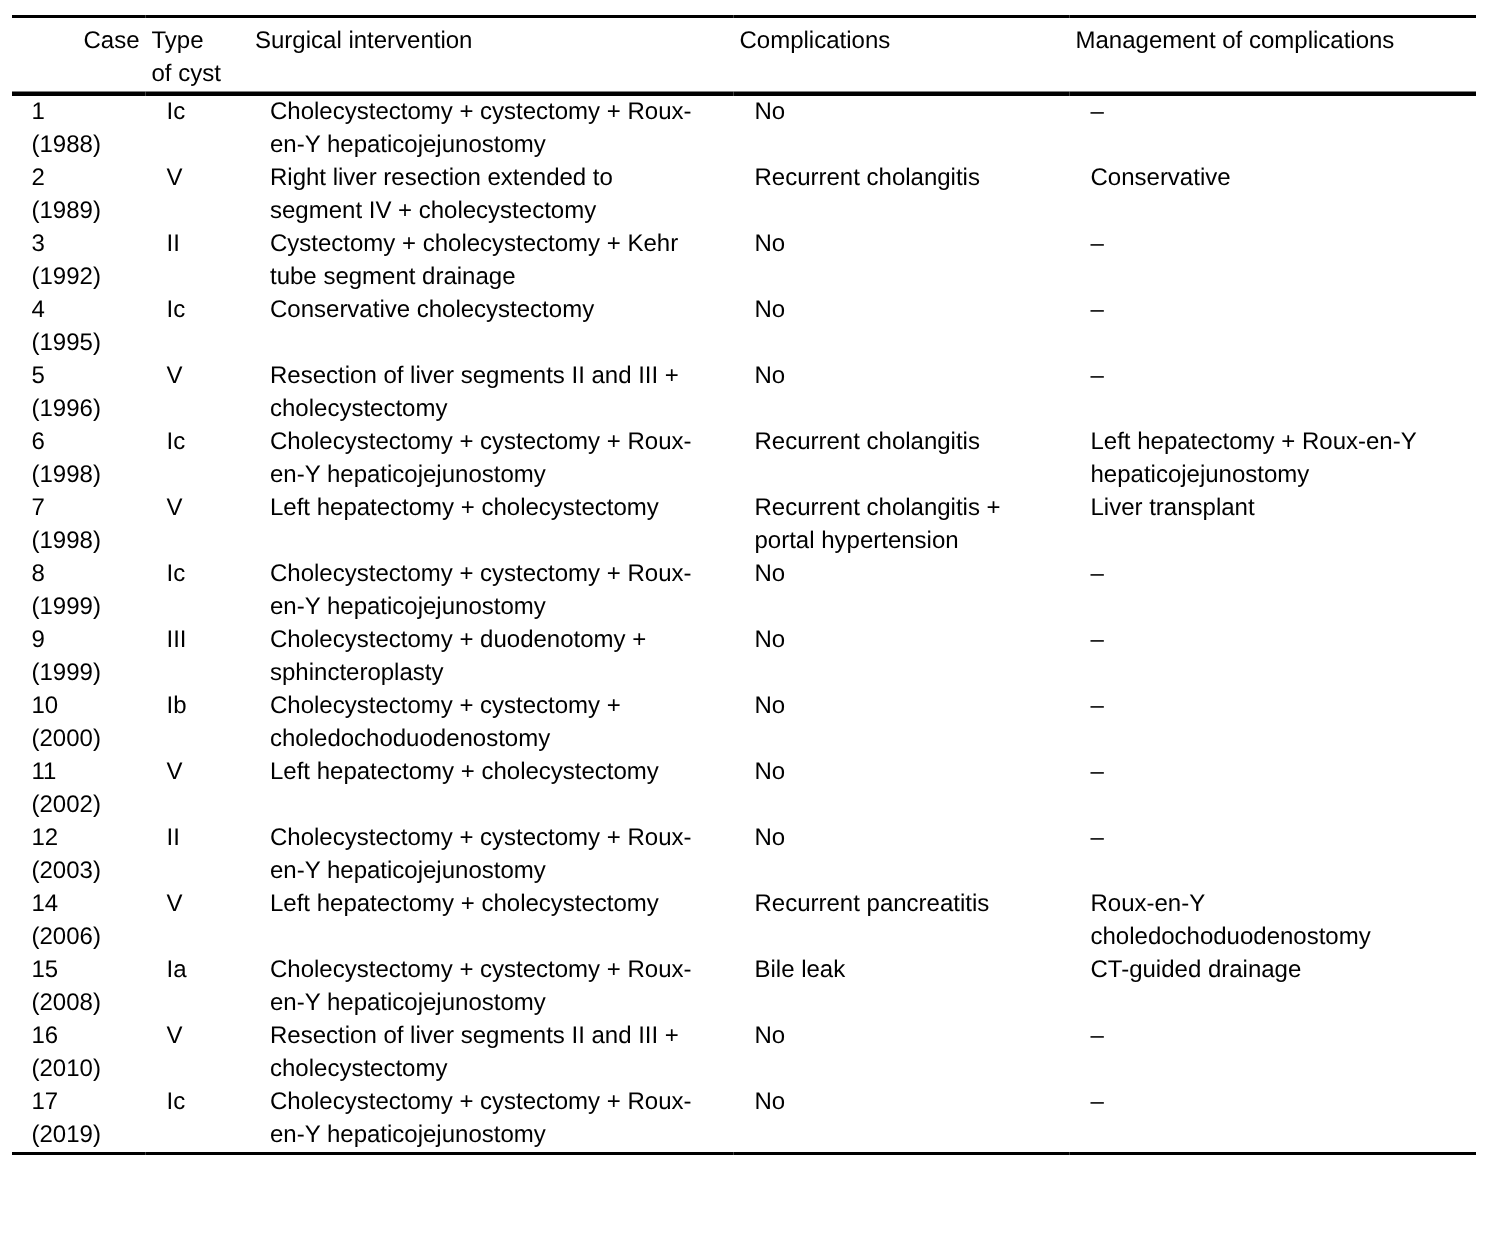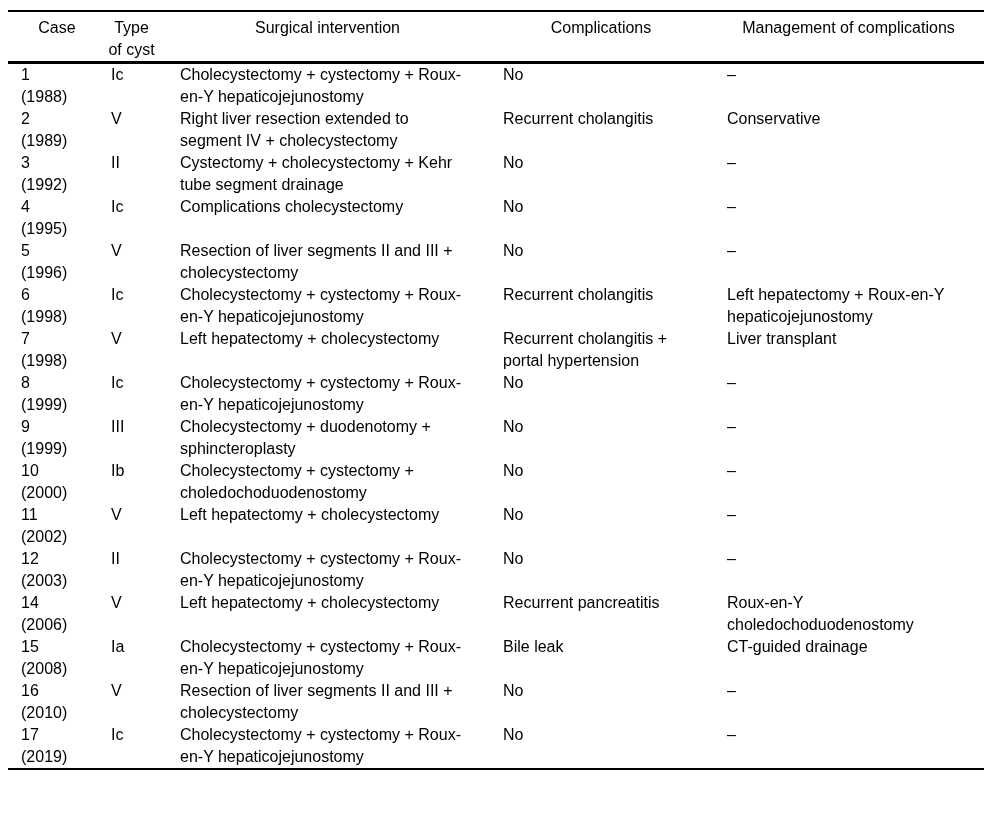--- a/index.html
+++ b/index.html
@@ -29,25 +29,25 @@
   th, td {
     font-size: 16px;
     line-height: 22px;
     font-weight: normal;
     vertical-align: top;
     white-space: pre-line;
     text-align: left;
   }
   thead th {
     border-bottom: 3px solid #000;
-    text-align: center;
+    text-align: left;
     padding: 5px 4px 0 4px;
   }
   thead th.col-case {
-    text-align: center;
+    text-align: right;
     padding-left: 13px;
   }
   td {
     padding: 0 8px 0 14px;
   }
   td.col-case {
     padding-left: 13px;
   }
   tbody tr:last-child td {
     padding-bottom: 0;
@@ -99,21 +99,21 @@
         <td class="col-type">II</td>
         <td class="col-surg">Cystectomy + cholecystectomy + Kehr
 tube segment drainage</td>
         <td class="col-compl">No</td>
         <td class="col-mgmt">–</td>
       </tr>
       <tr>
         <td class="col-case">4
 (1995)</td>
         <td class="col-type">Ic</td>
-        <td class="col-surg">Complications cholecystectomy</td>
+        <td class="col-surg">Conservative cholecystectomy</td>
         <td class="col-compl">No</td>
         <td class="col-mgmt">–</td>
       </tr>
       <tr>
         <td class="col-case">5
 (1996)</td>
         <td class="col-type">V</td>
         <td class="col-surg">Resection of liver segments II and III +
 cholecystectomy</td>
         <td class="col-compl">No</td>

